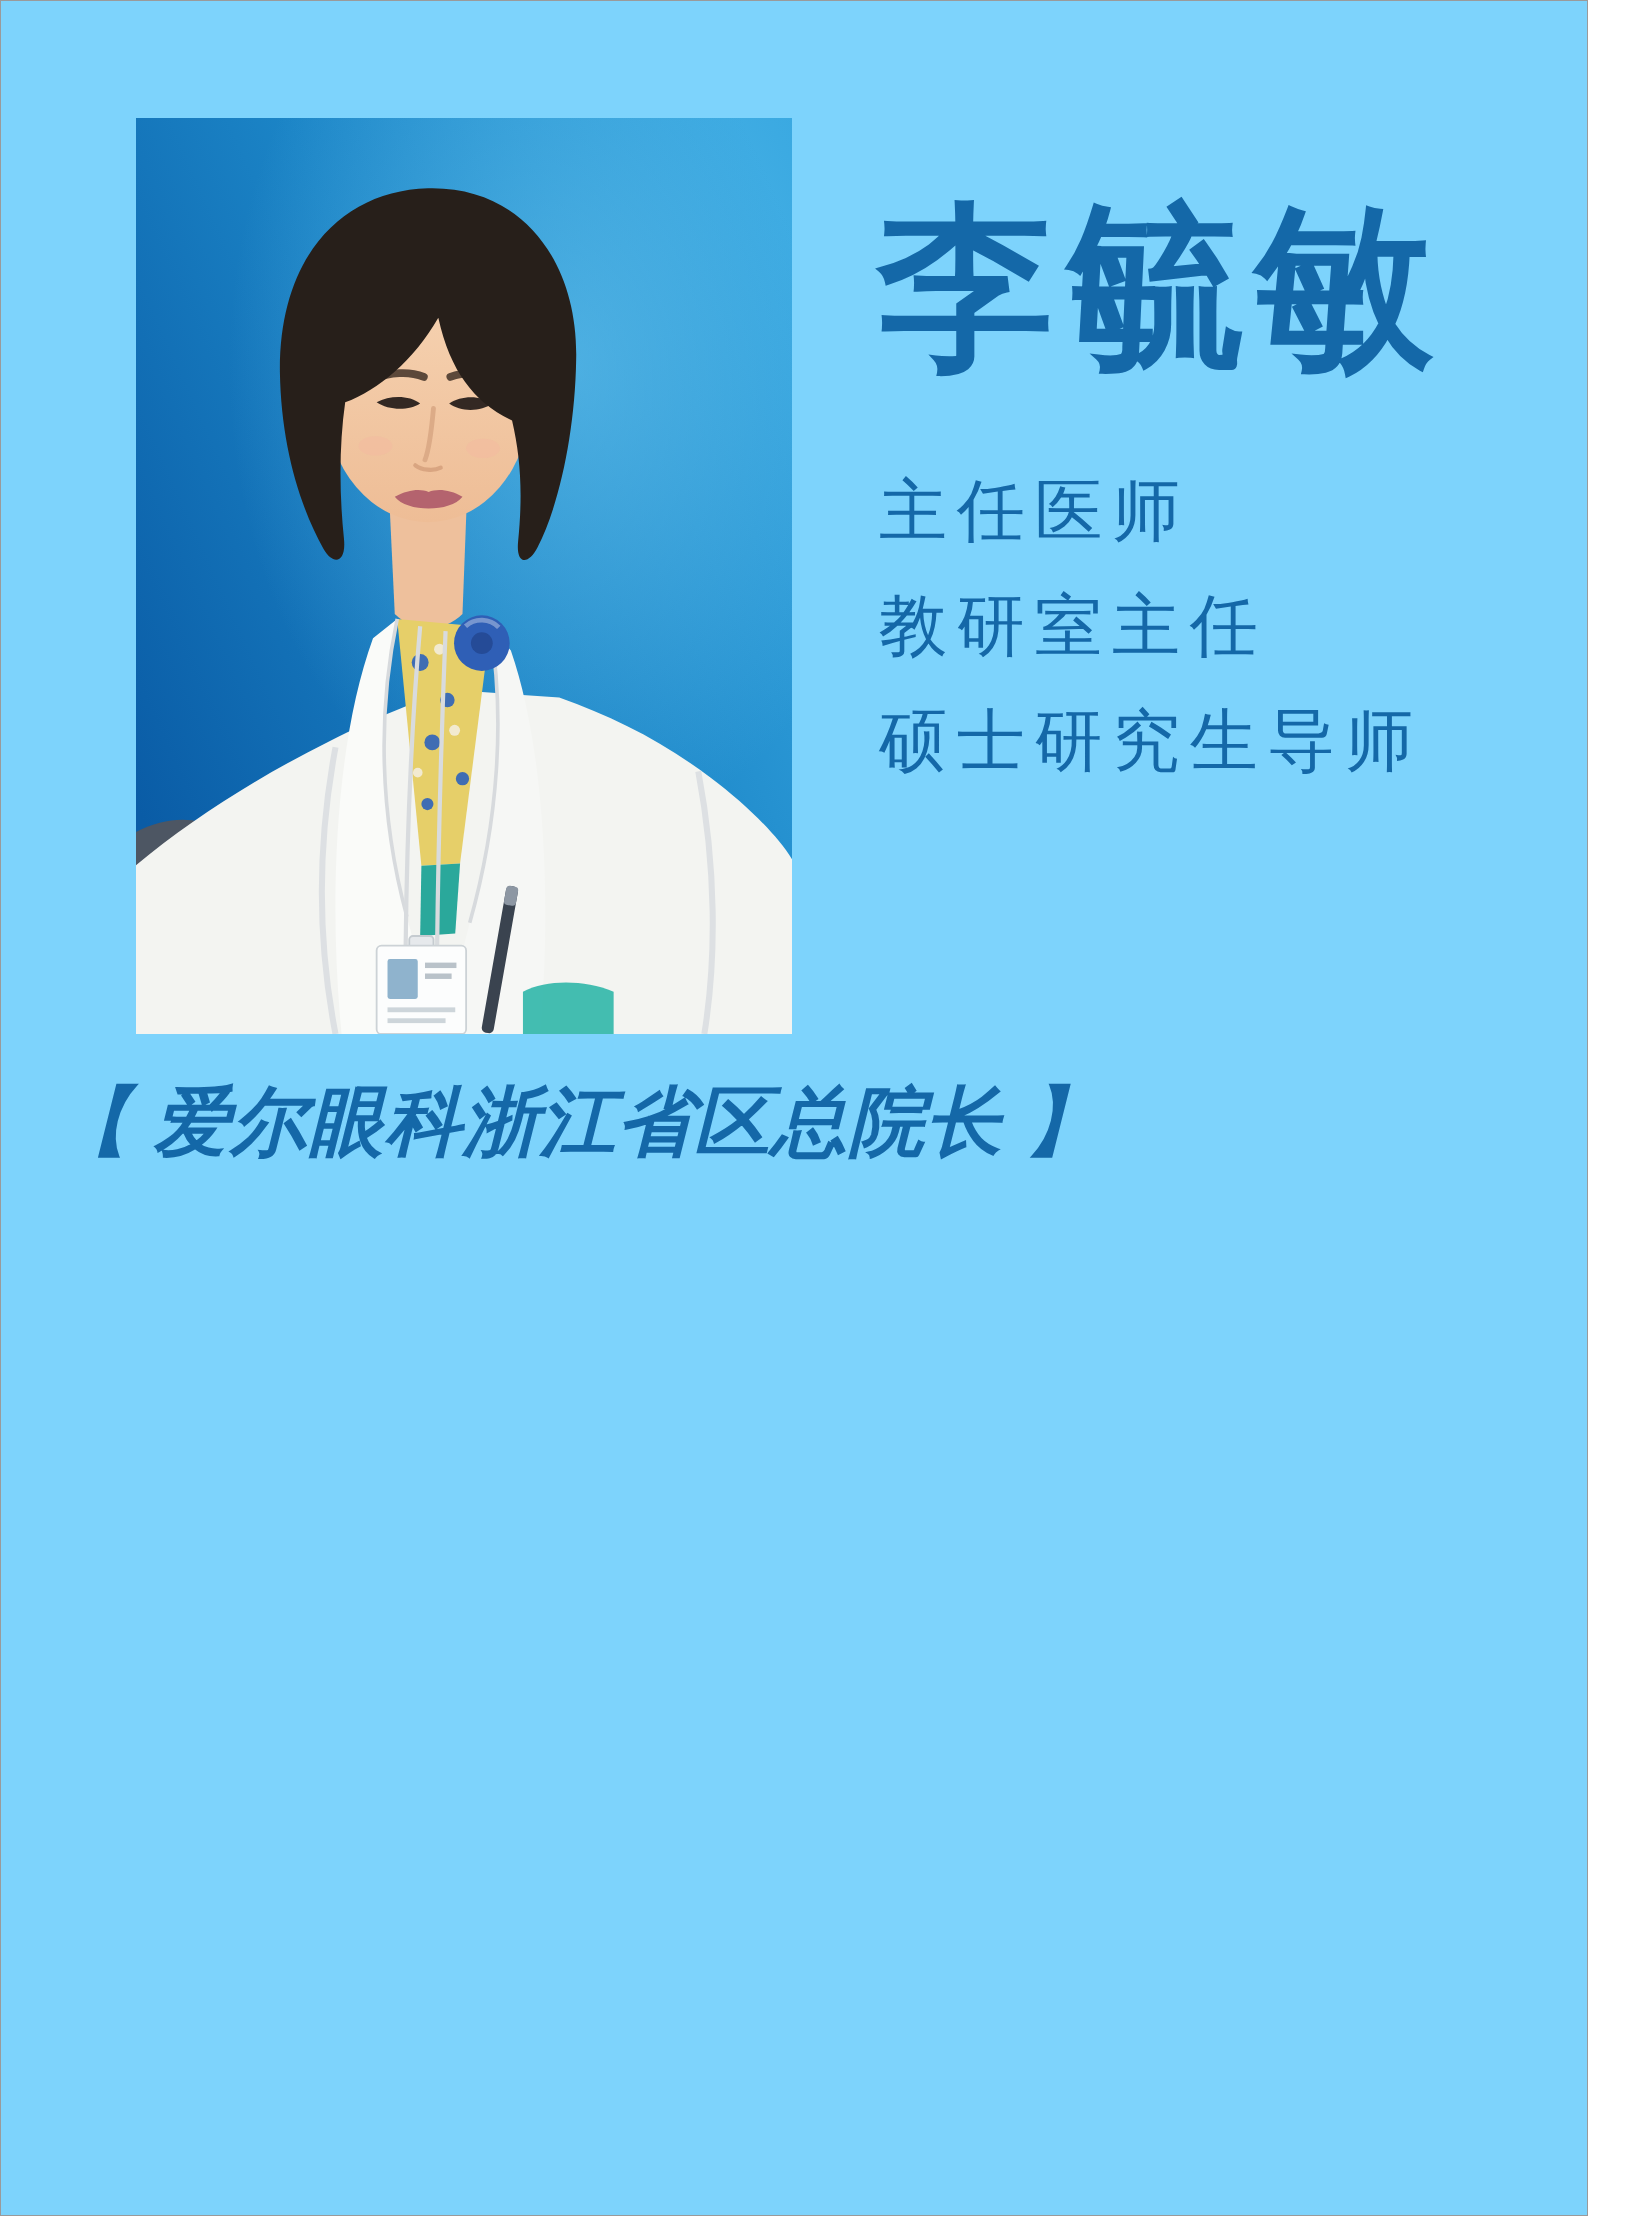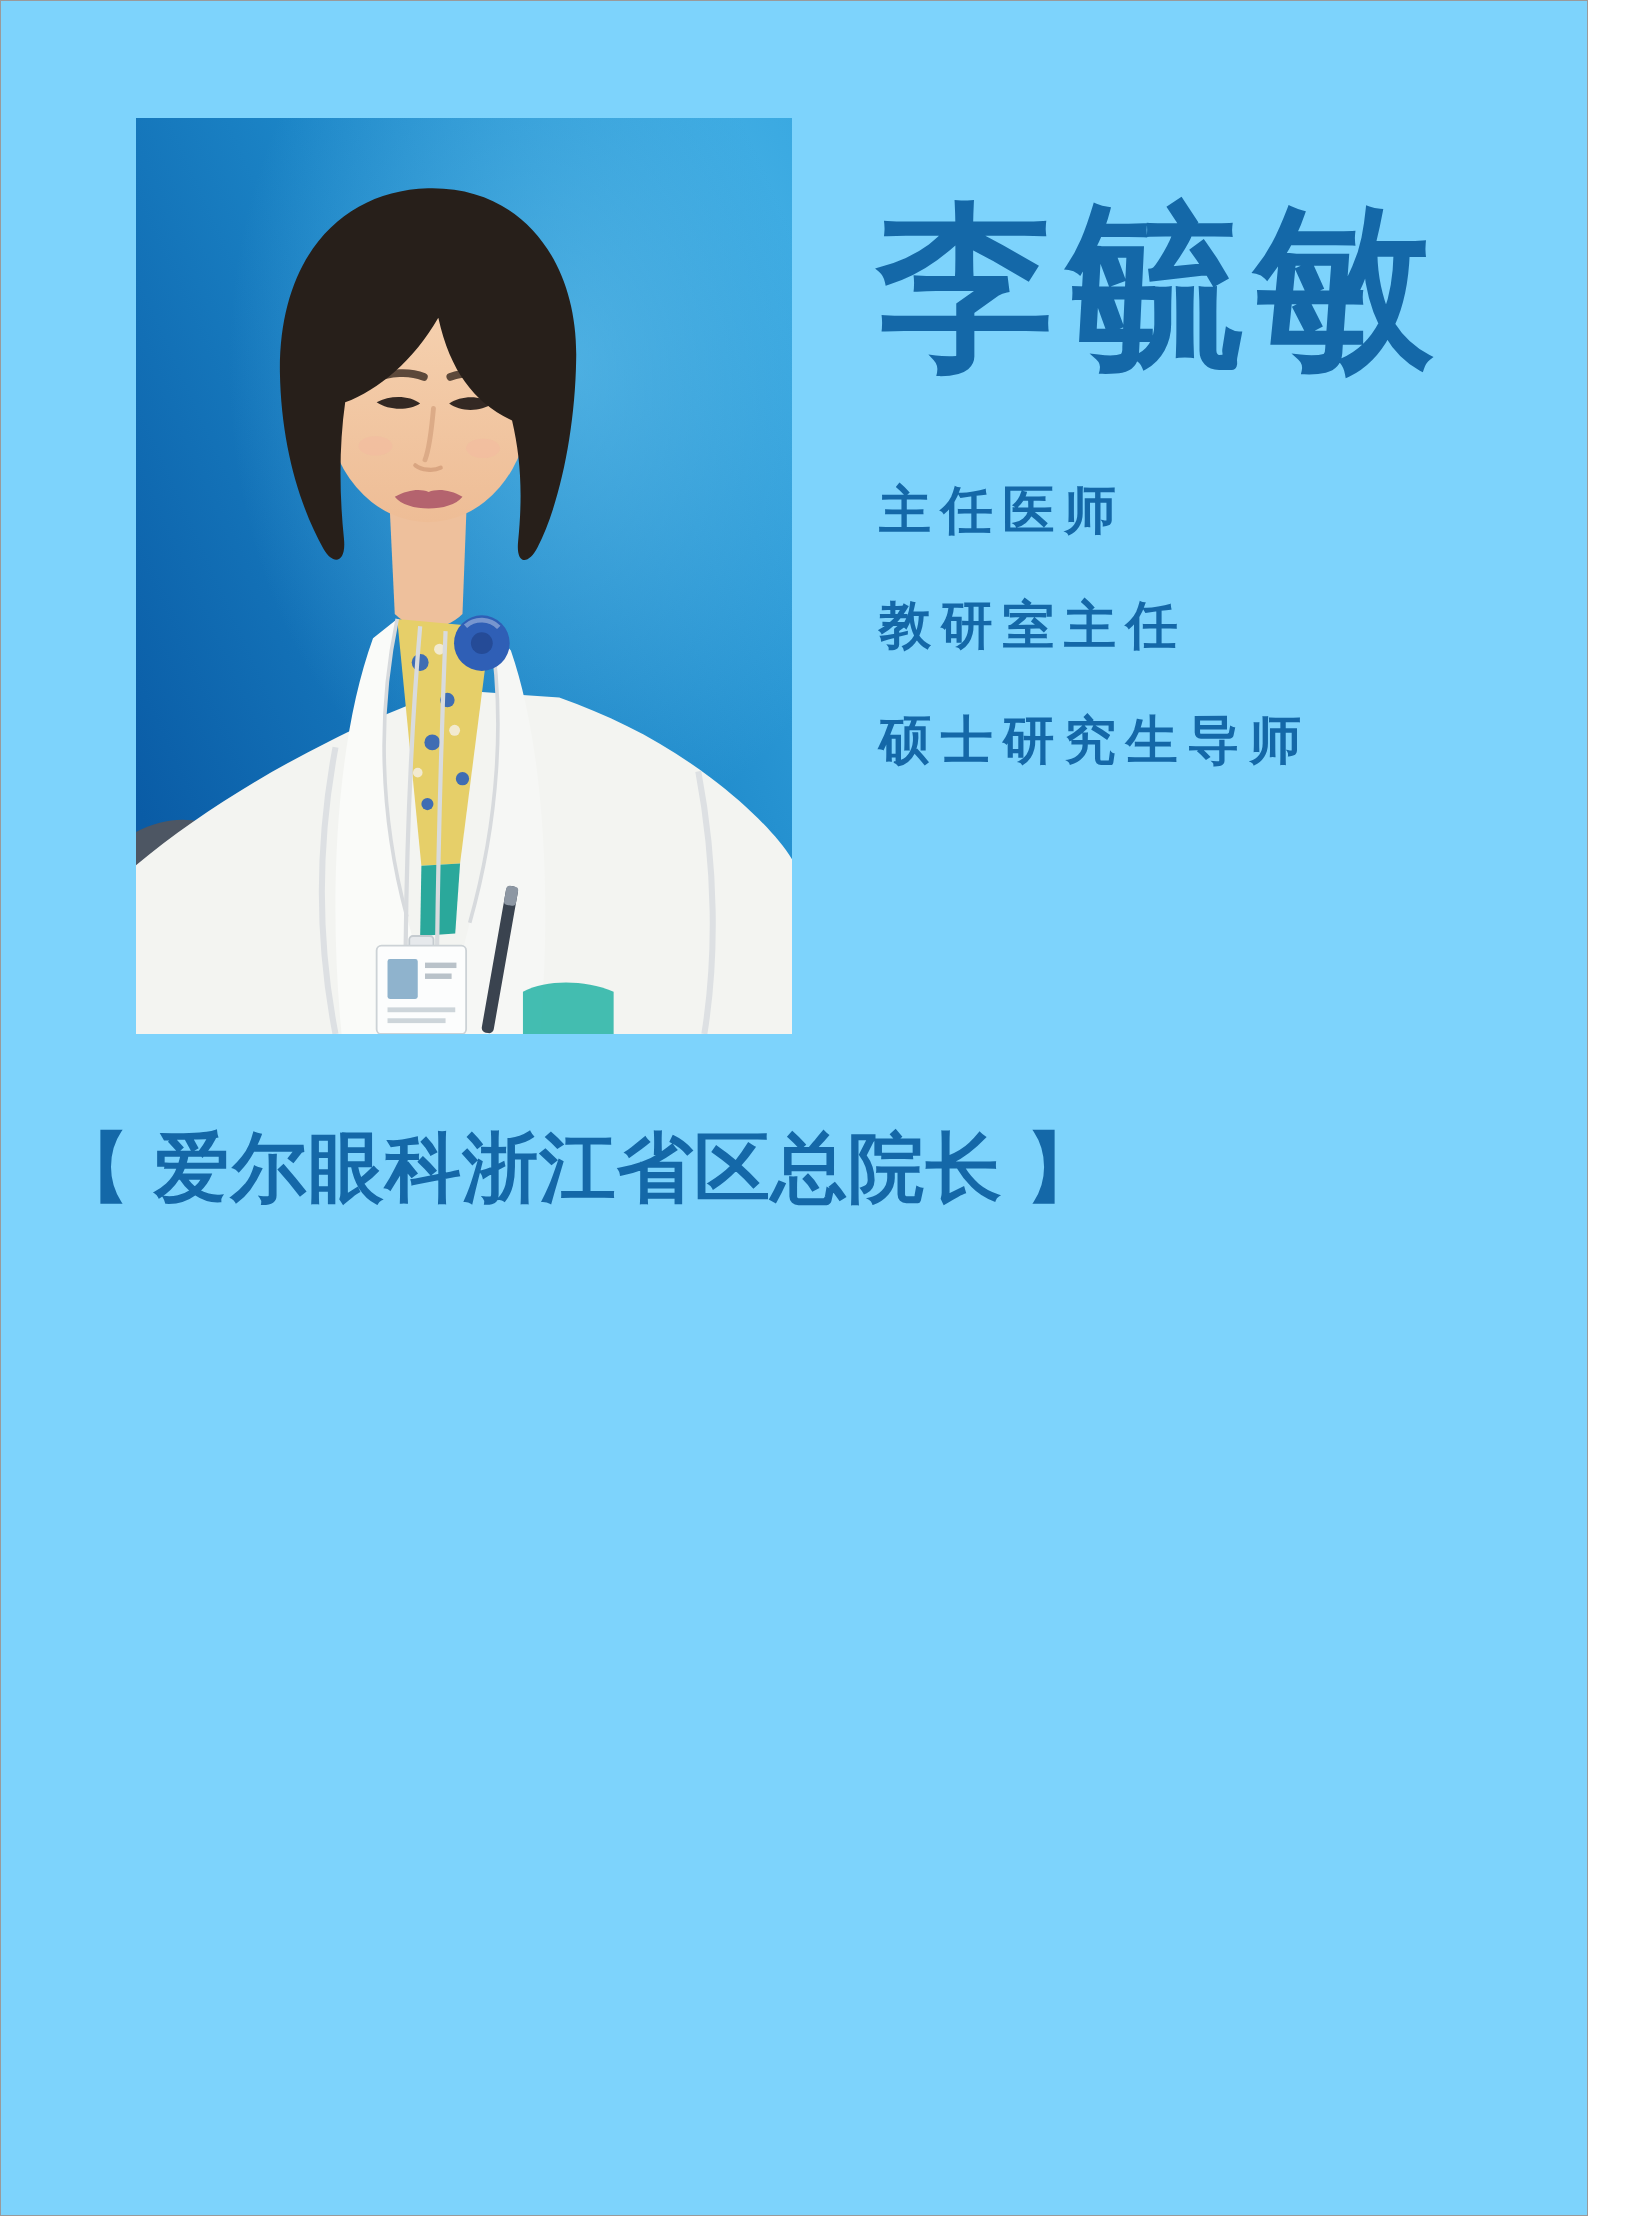--- a/index.html
+++ b/index.html
@@ -41,39 +41,40 @@
 
   
   .titles {
     position: absolute;
     left: 878px;
     top: 452px;
   }
   .title-line {
     height: 115px;
     line-height: 115px;
-    font-size: 52px;
-    font-weight: bold;
+    font-size: 68px;
+    font-weight: normal;
     color: #1468a8;
     letter-spacing: 9.7px;
     white-space: nowrap;
   }
 
   
   .heading {
     position: absolute;
     left: 53px;
-    top: 1118px;
+    top: 1072px;
     margin: 0;
     font-size: 76px;
     line-height: 97px;
     font-weight: bold;
     color: #1468a8;
     letter-spacing: 1.2px;
     white-space: nowrap;
+    font-style: italic;
   }
 
   
   .bio {
     position: absolute;
     left: 127px;
     top: 1232px;
     width: 1459px;
     color: #2b2526;
     font-size: 64px;

